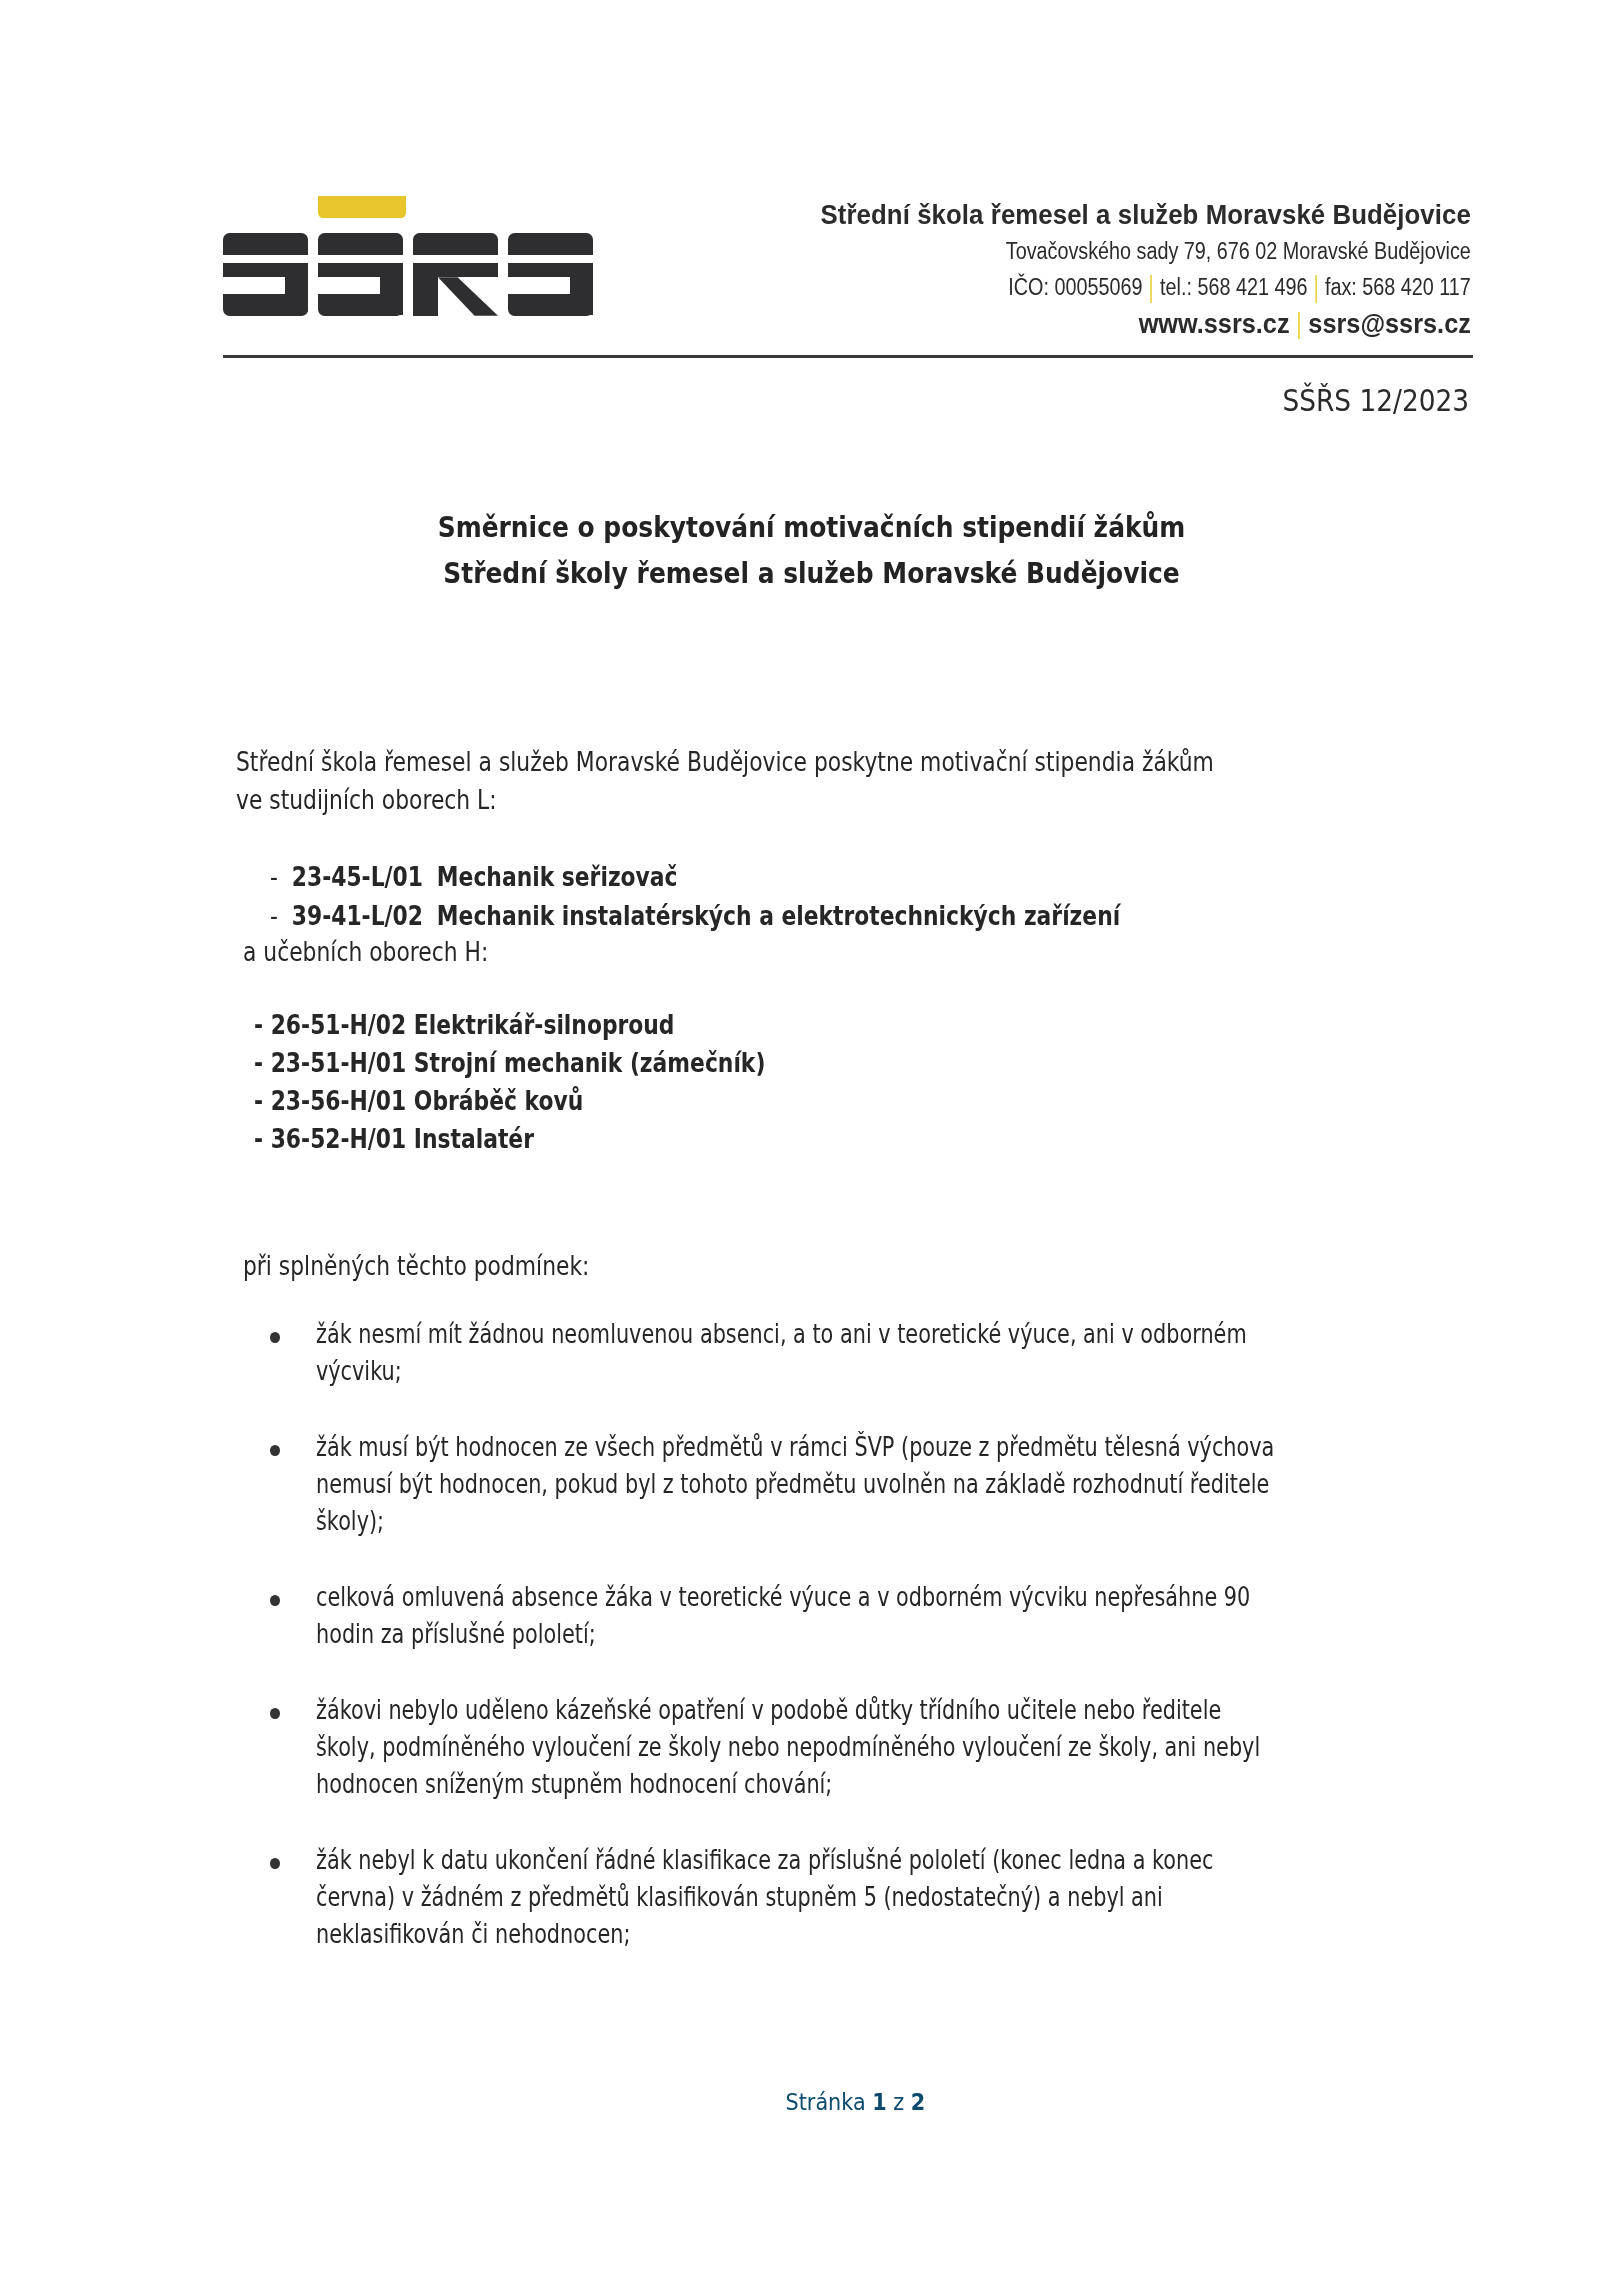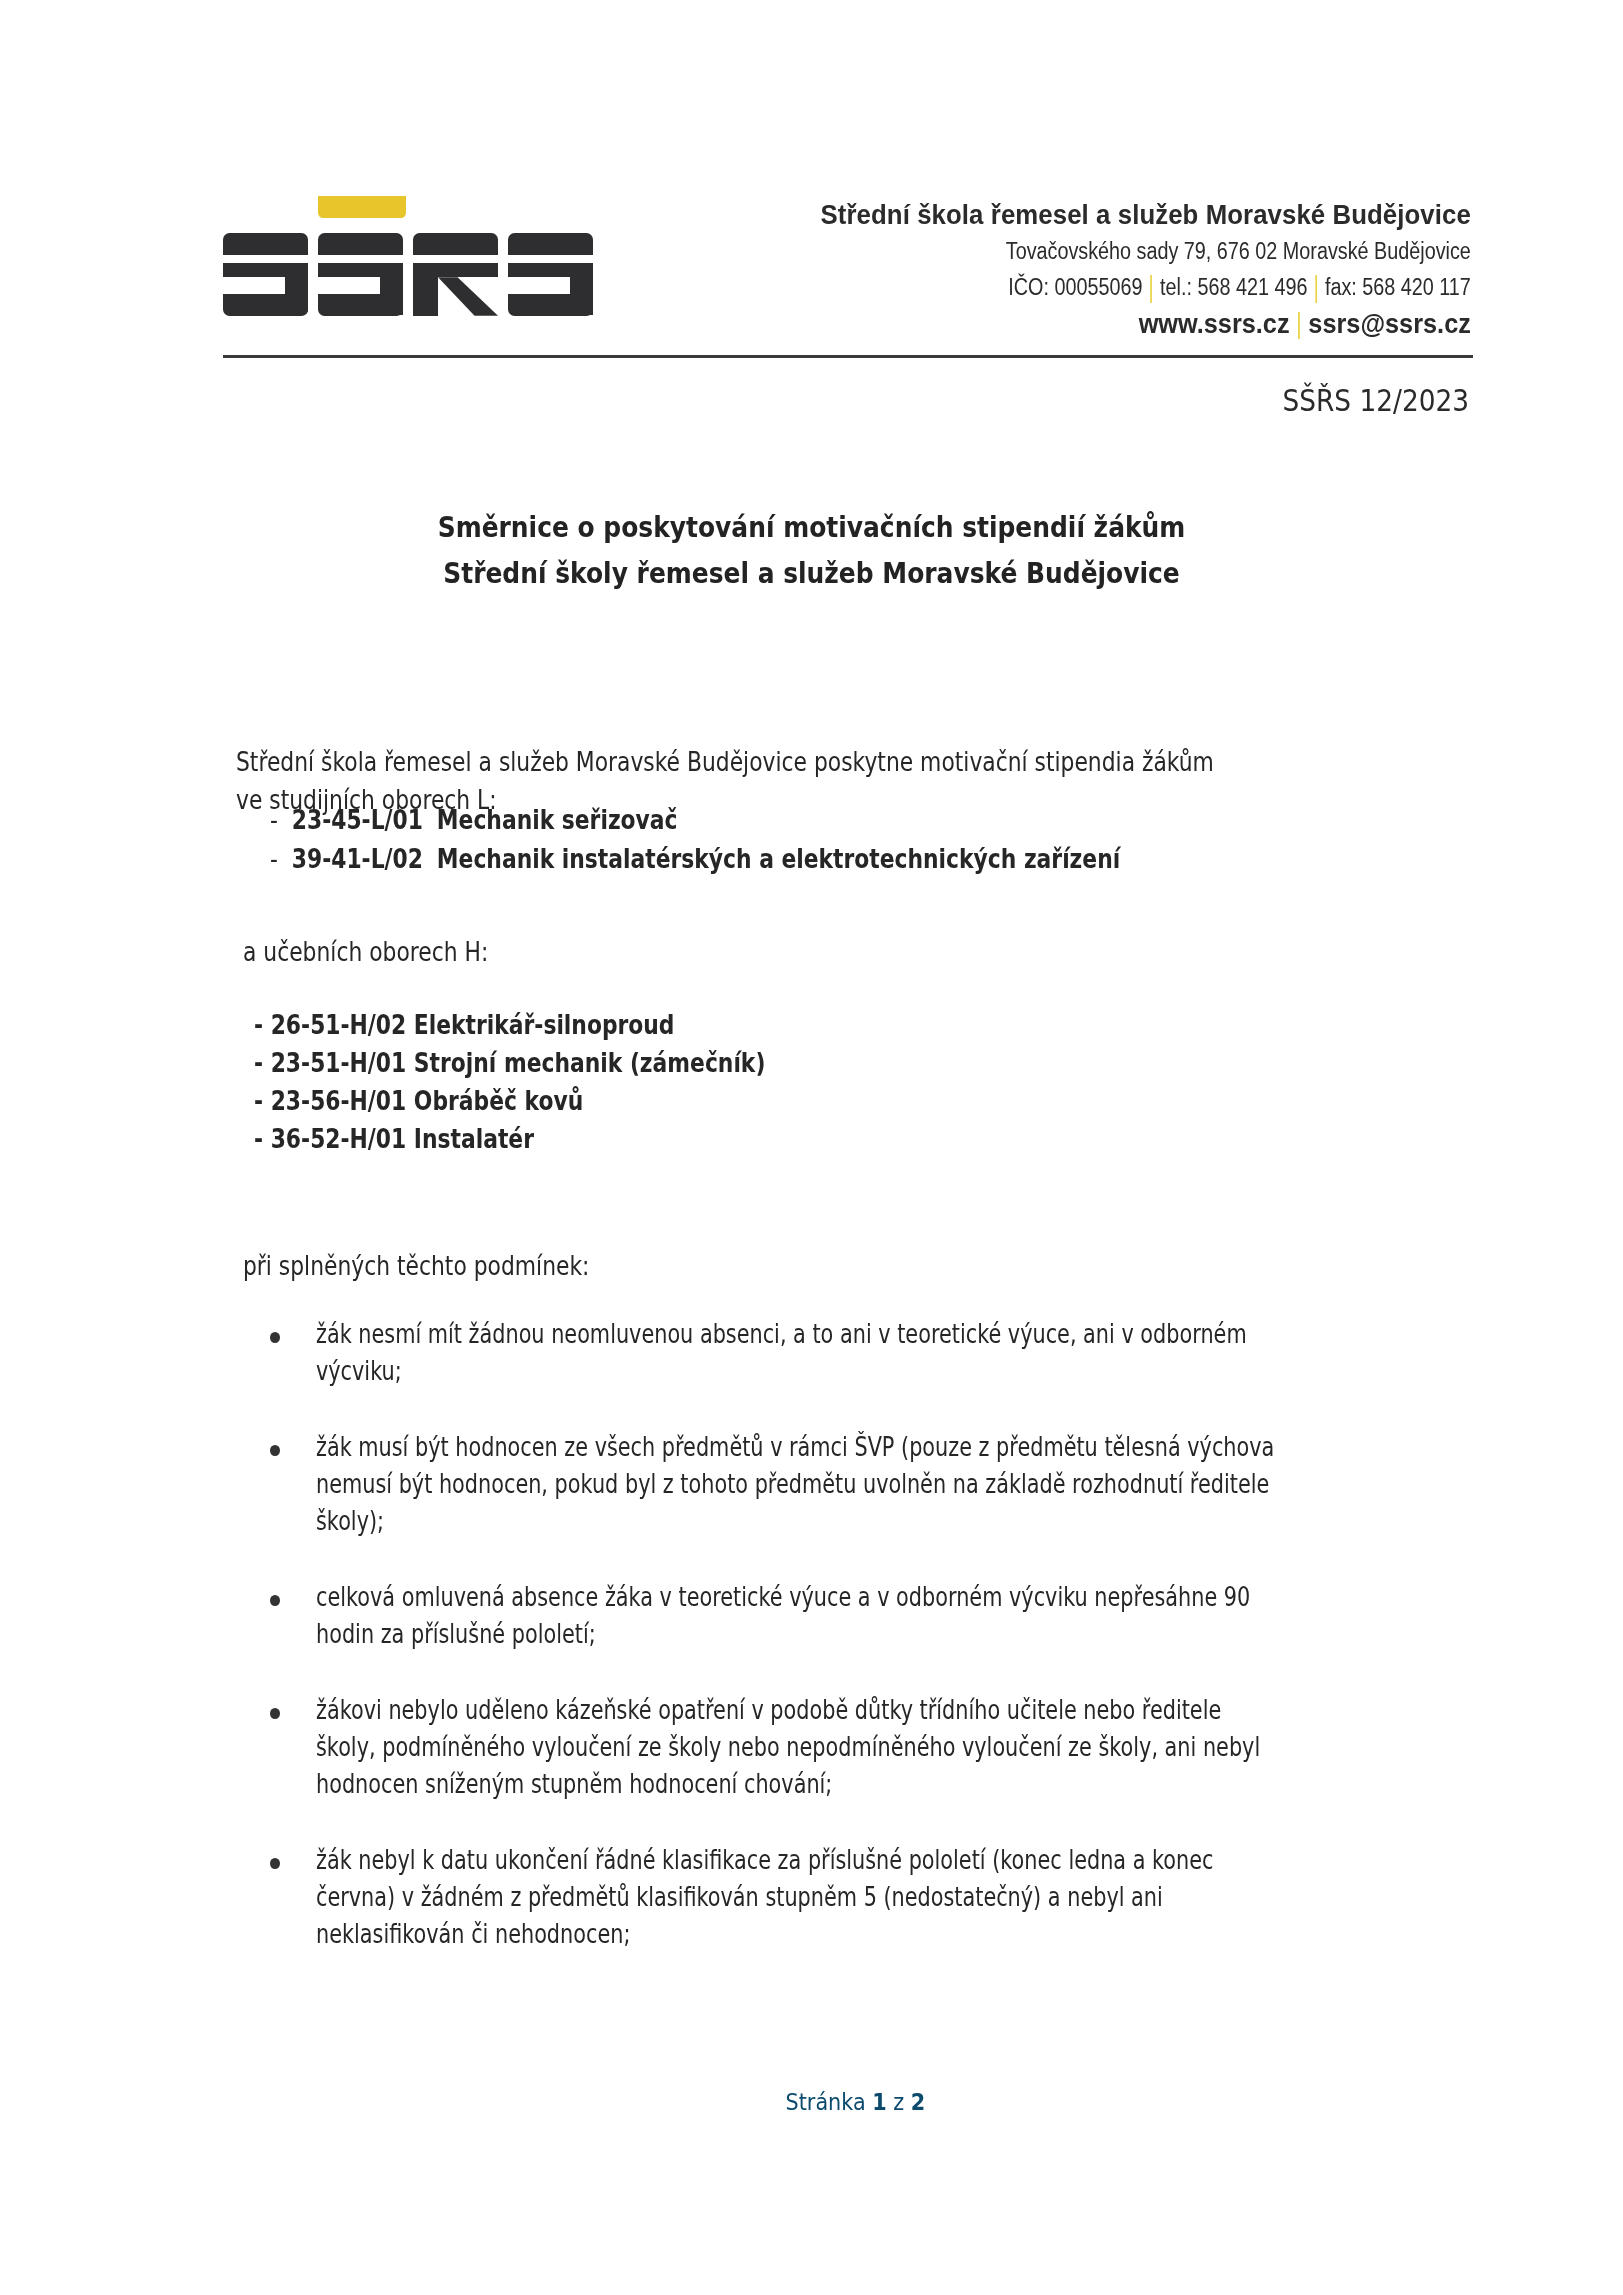--- a/index.html
+++ b/index.html
@@ -23,21 +23,21 @@
   .docnum { position: absolute; right: 154px; top: 383px; font-family: "DejaVu Sans", sans-serif; font-size: 30px; color: #2a2a2a; transform: scaleX(0.88); transform-origin: right center; }
 
   
   .title { position: absolute; left: 0; width: 1623px; top: 504px; text-align: center; font-family: "DejaVu Sans", sans-serif; font-weight: bold; font-size: 29px; line-height: 46px; color: #232323; }
   .title div { transform: scaleX(0.86); }
 
   .txt { font-family: "DejaVu Sans", sans-serif; font-size: 26px; color: #262626; white-space: nowrap; transform: scaleX(0.84); transform-origin: left center; }
   .b { font-weight: bold; }
 
   .intro { position: absolute; left: 236px; top: 702px; line-height: 38px; margin-top: 41px; }
-  .l-list { position: absolute; left: 270px; top: 801px; line-height: 39px; }
+  .l-list { position: absolute; left: 270px; top: 858px; line-height: 39px; }
   .h-intro { position: absolute; left: 243px; top: 933px; line-height: 38px; }
   .h-list { position: absolute; left: 254px; top: 1006px; line-height: 38px; }
   .cond-intro { position: absolute; left: 243px; top: 1247px; line-height: 38px; }
 
   .bullets { position: absolute; left: 262px; top: 1316px; width: 1211px; }
   .bullet { position: relative; margin-bottom: 39px; }
   .bullet .dot { position: absolute; left: 7.9px; top: 15.7px; width: 10.5px; height: 11.8px; border-radius: 50%; background: #333; }
   .bullet .btext { margin-left: 54px; }
   .bullet .line { font-family: "DejaVu Sans", sans-serif; font-size: 26px; color: #262626; line-height: 37px; white-space: nowrap; transform: scaleX(0.80); transform-origin: left center; }
 

